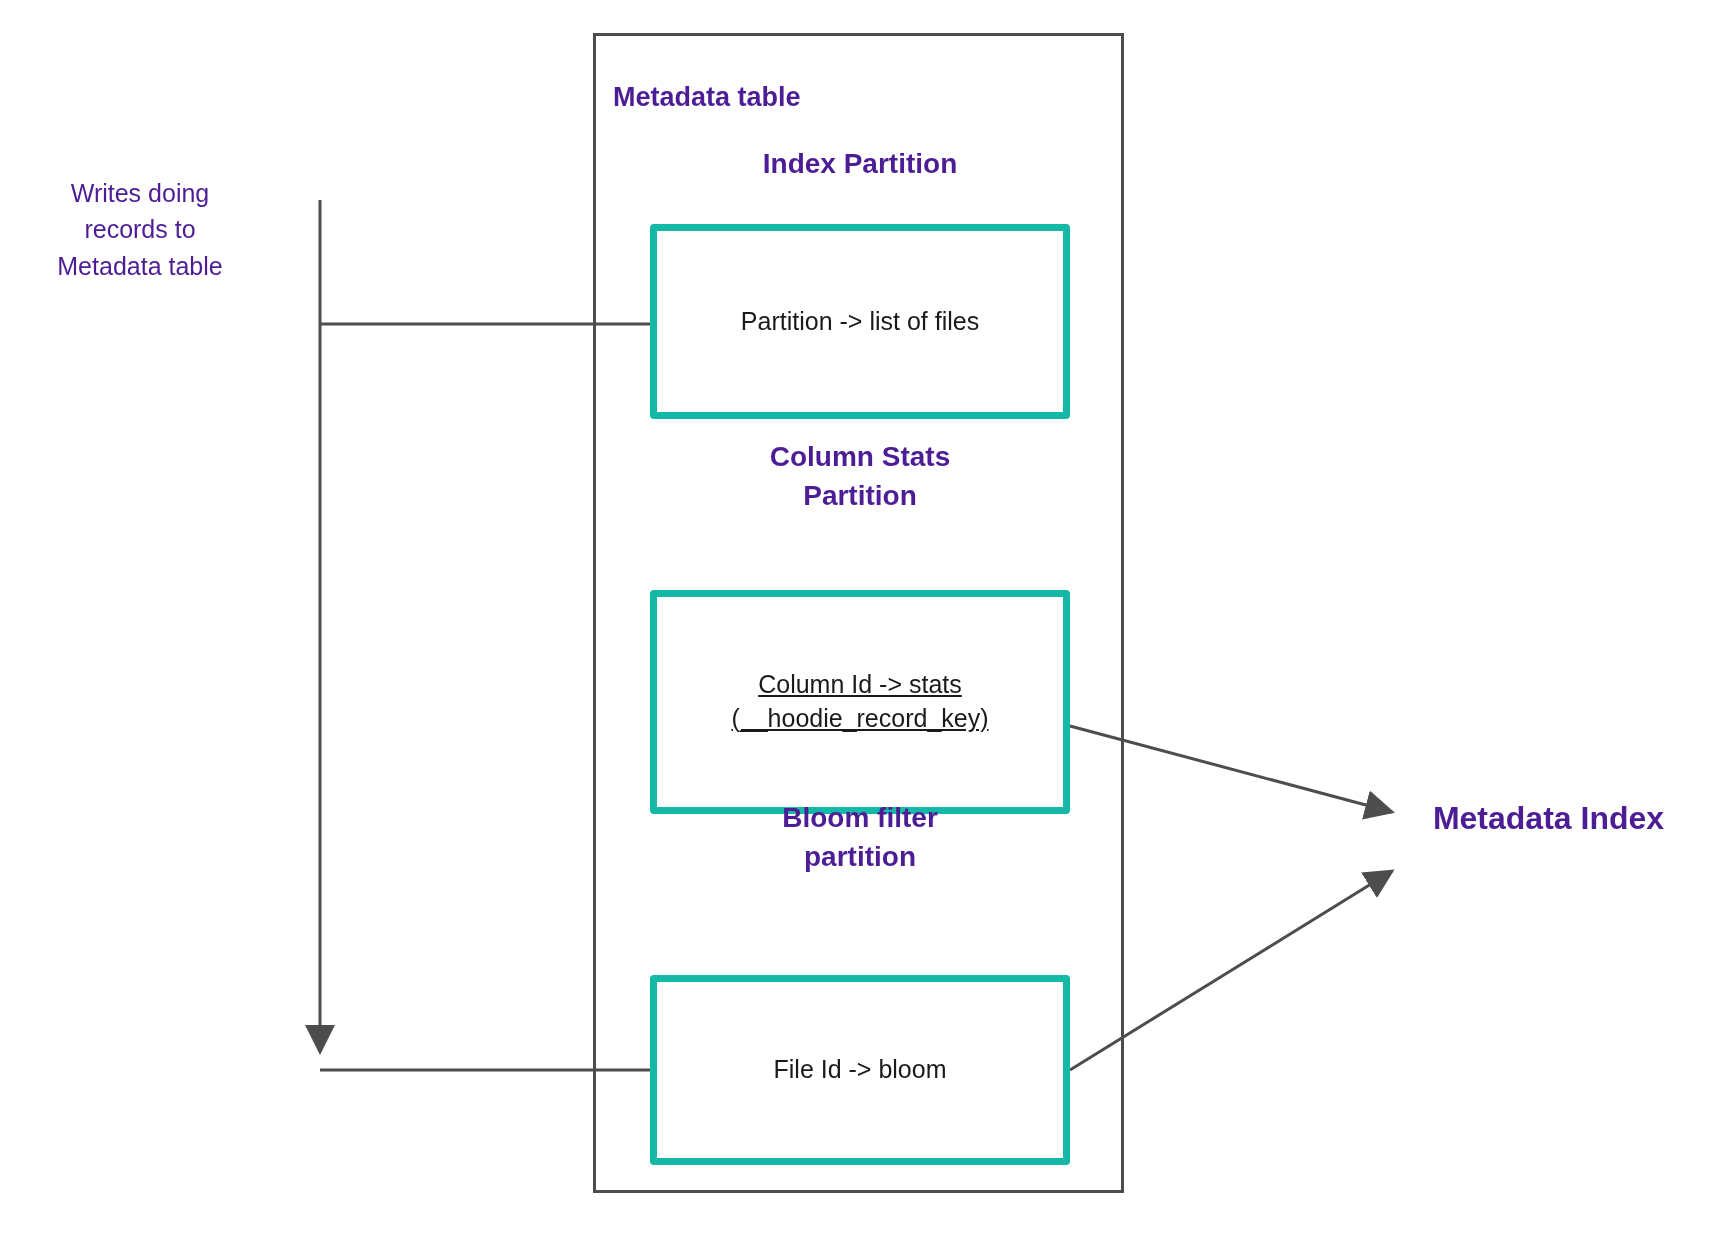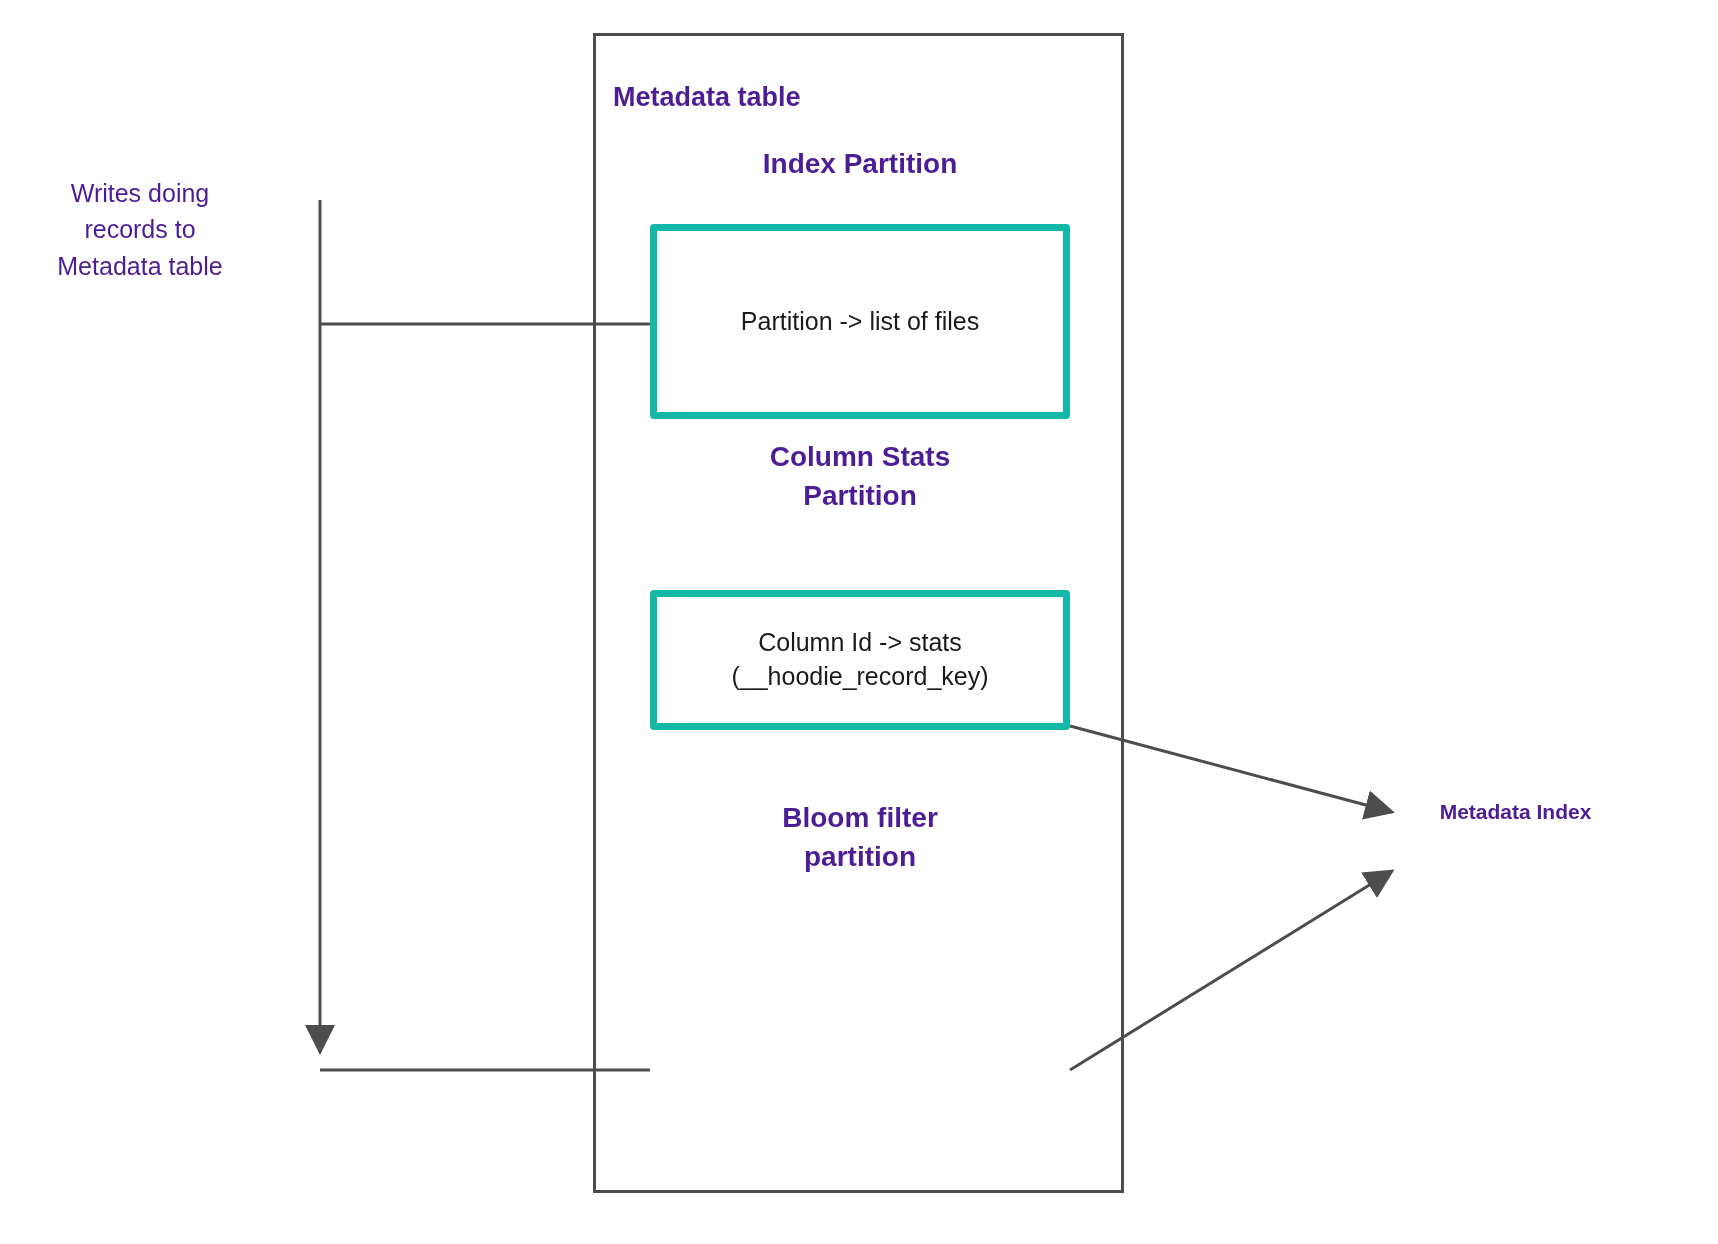--- a/index.html
+++ b/index.html
@@ -95,40 +95,41 @@
   #box-files {
     left: 650px;
     top: 224px;
     width: 420px;
     height: 195px;
   }
   #box-colstats {
     left: 650px;
     top: 590px;
     width: 420px;
-    height: 140px;
+    height: 224px;
+    text-decoration: underline;
   }
   #box-bloom {
     left: 650px;
     top: 975px;
     width: 420px;
     height: 190px;
   }
   #writes-label {
     left: 15px;
     top: 175px;
     width: 250px;
     font-size: 25px;
     line-height: 1.45;
   }
   #metadata-index-title {
-    left: 1363px;
+    left: 1396px;
     top: 800px;
     width: 305px;
-    font-size: 21px;
+    font-size: 32px;
     font-weight: bold;
   }
   #metadata-index-sub {
     left: 1420px;
     top: 900px;
     width: 265px;
     font-size: 25px;
     line-height: 1.45;
   }
 </style>
@@ -162,20 +163,21 @@
   <div class="label" id="files-partition-title">Index Partition</div>
   <div class="node-box" id="box-files">Partition -&gt; list of files</div>
 
   <div class="label" id="column-stats-title">Column Stats
 Partition</div>
   <div class="node-box" id="box-colstats">Column Id  -&gt; stats
 (__hoodie_record_key)</div>
 
   <div class="label" id="bloom-filter-title">Bloom filter
 partition</div>
+  <div class="node-box" id="box-bloom">File Id -&gt; bloom</div>
 
   <div class="label" id="writes-label">Writes doing
 records to
 Metadata table</div>
 
   <div class="label label-bold" id="metadata-index-title">Metadata Index</div>
 
 </div>
 
 </body></html>

